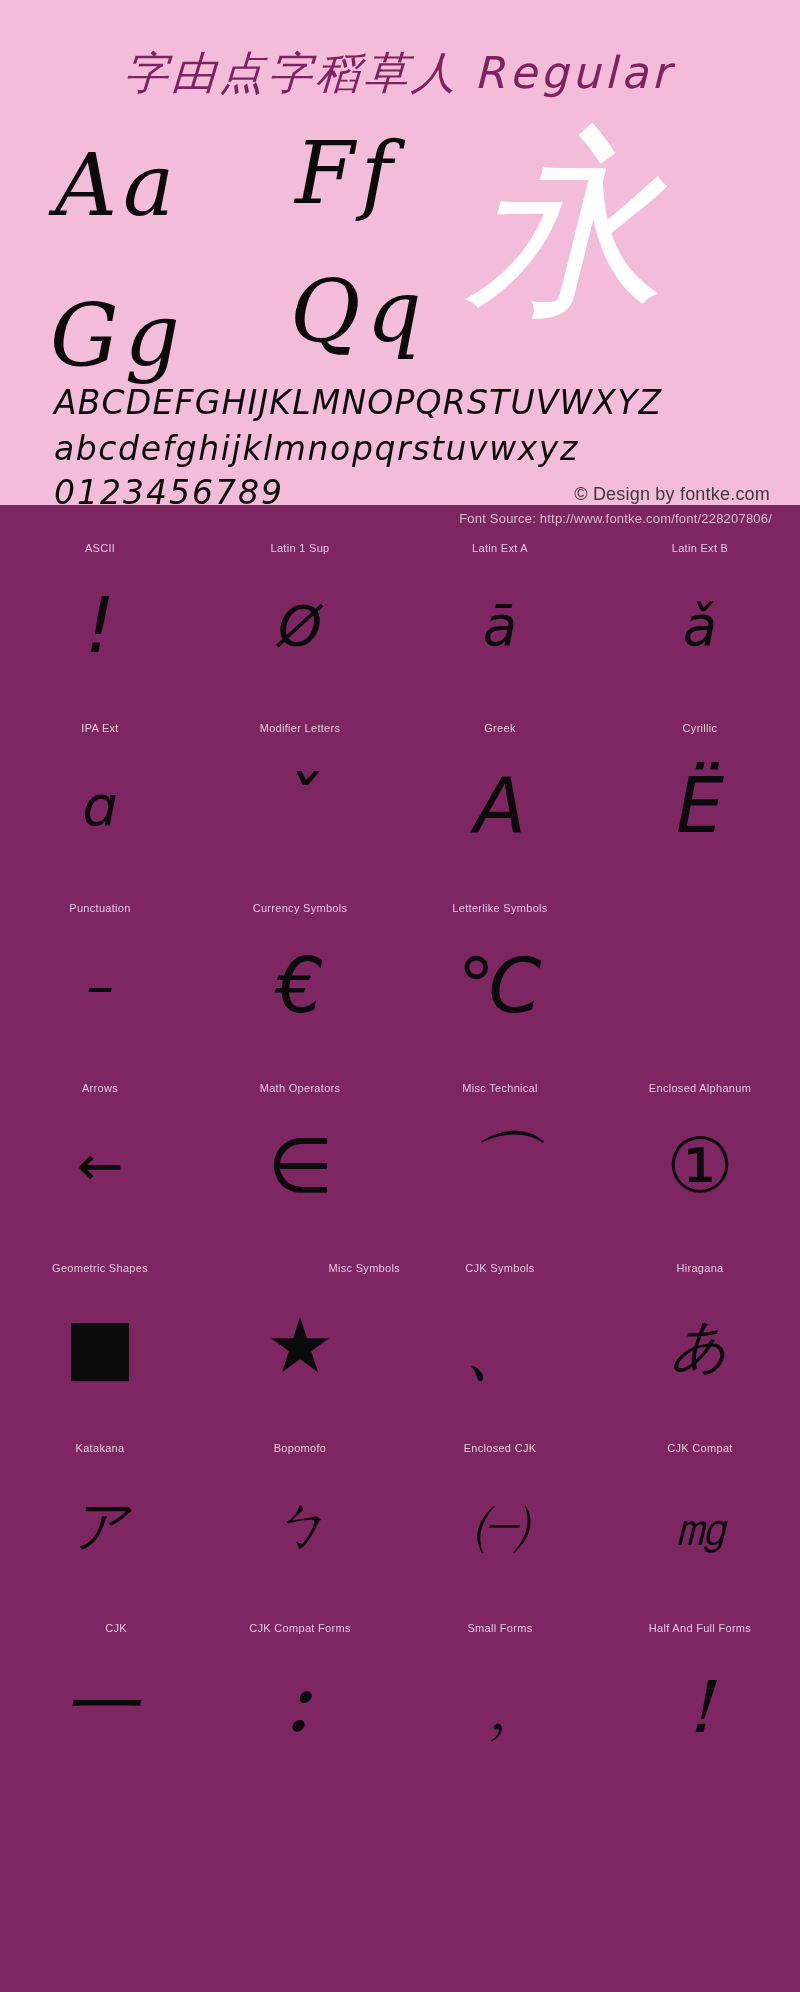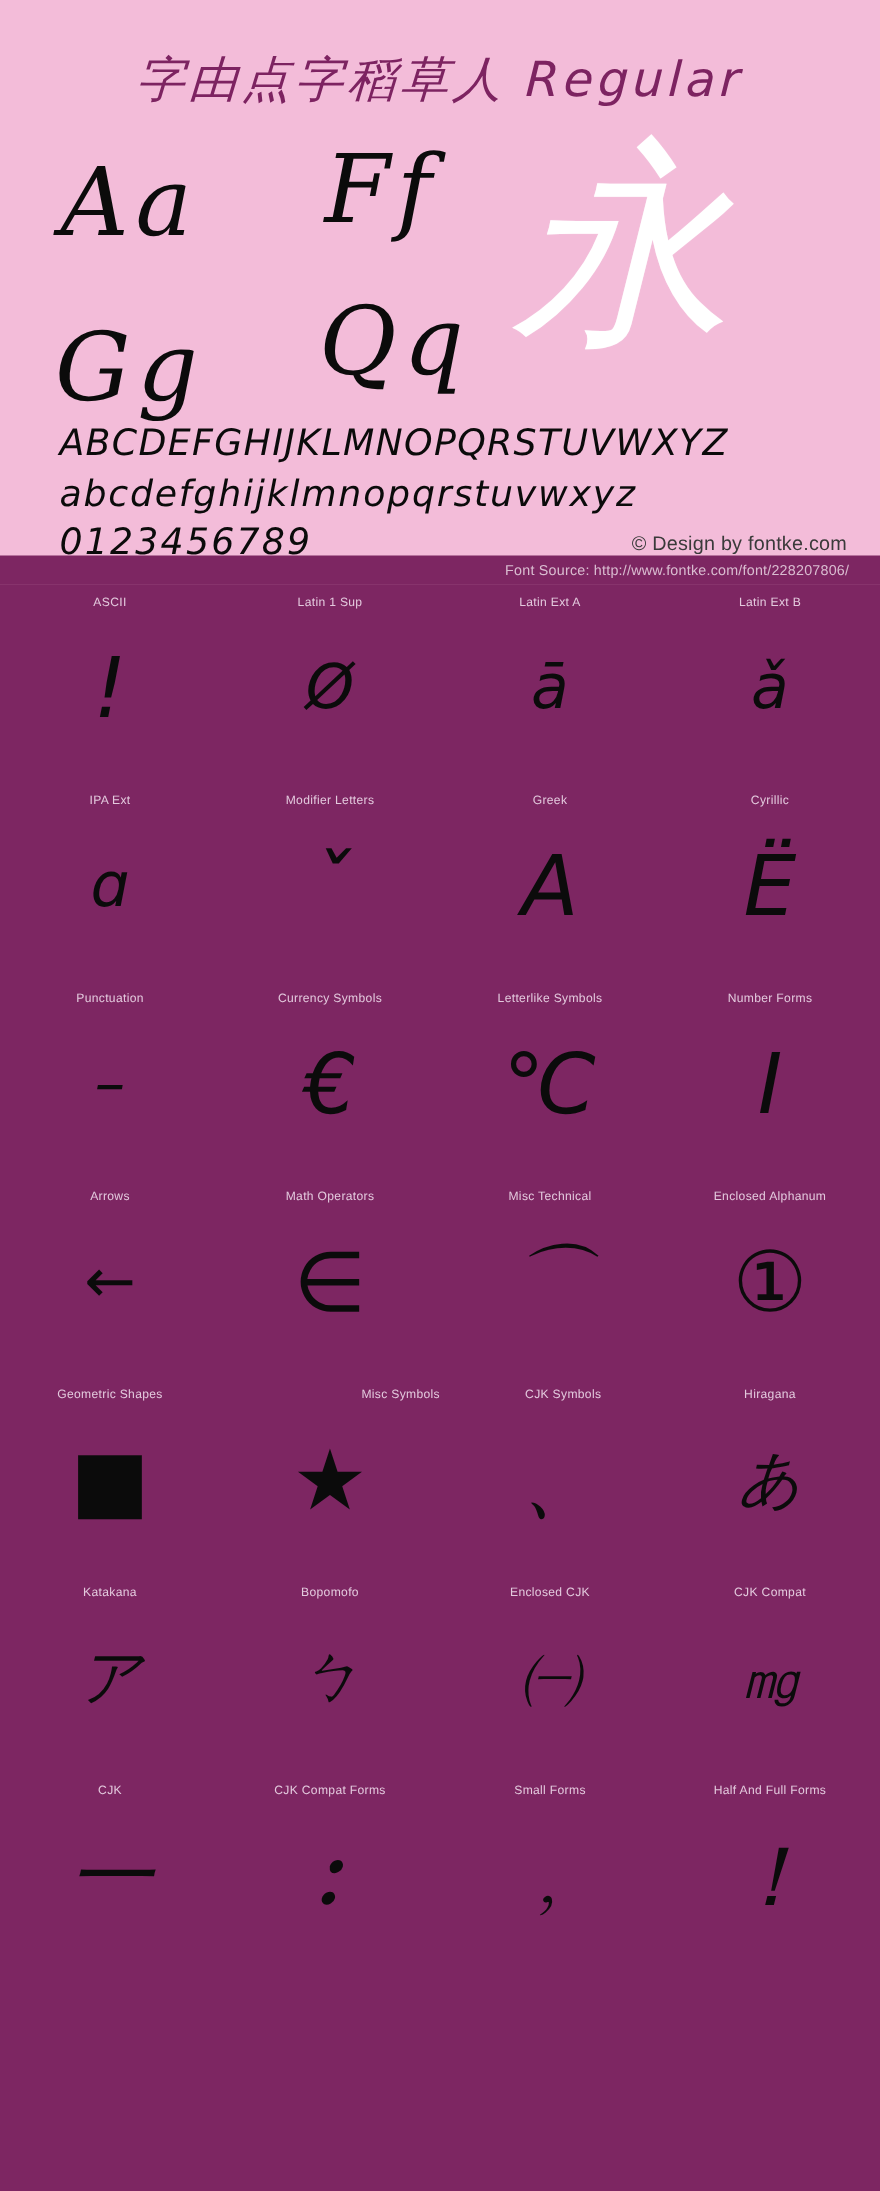--- a/index.html
+++ b/index.html
@@ -275,24 +275,20 @@
           <div class="cell-glyph lg" style="color: rgb(11, 11, 11);">€</div>
         </div>
         <div class="grid-cell" style="left: 0px;">
           <div class="cell-label" style="color: rgb(227, 201, 221);">Punctuation</div>
           <div class="cell-glyph md" style="color: rgb(11, 11, 11);">–</div>
         </div>
         <div class="grid-cell" style="left: 400px;">
           <div class="cell-label" style="color: rgb(227, 201, 221);">Letterlike Symbols</div>
           <div class="cell-glyph lg" style="color: rgb(11, 11, 11);">℃</div>
         </div>
-        <div class="grid-cell" style="left: 600px;">
-          <div class="cell-label" style="color: rgb(227, 201, 221);">Number Forms</div>
-          <div class="cell-glyph lg" style="color: rgb(11, 11, 11);">Ⅰ</div>
-        </div>
       </div>
       <div class="grid-row">
         <div class="grid-cell" style="left: 0px;">
           <div class="cell-label" style="color: rgb(227, 201, 221);">Arrows</div>
           <div class="cell-glyph md" style="color: rgb(11, 11, 11);">←</div>
         </div>
         <div class="grid-cell" style="left: 200px;">
           <div class="cell-label" style="color: rgb(227, 201, 221);">Math Operators</div>
           <div class="cell-glyph lg" style="color: rgb(11, 11, 11);">∈</div>
         </div>
@@ -307,21 +303,21 @@
       </div>
       <div class="grid-row">
         <div class="grid-cell" style="left: 0px;">
           <div class="cell-label" style="color: rgb(227, 201, 221);">Geometric Shapes</div>
           <div class="cell-glyph lg" style="color: rgb(11, 11, 11);">■</div>
         </div>
         <div class="grid-cell" style="left: 200px; text-align: right;">
           <div class="cell-label" style="color: rgb(227, 201, 221);">Misc Symbols</div>
           <div class="cell-glyph lg" style="color: rgb(11, 11, 11);">★</div>
         </div>
-        <div class="grid-cell" style="left: 412px;">
+        <div class="grid-cell" style="left: 400px;">
           <div class="cell-label" style="color: rgb(227, 201, 221);">CJK Symbols</div>
           <div class="cell-glyph lg" style="color: rgb(11, 11, 11);">、</div>
         </div>
         <div class="grid-cell" style="left: 600px;">
           <div class="cell-label" style="color: rgb(227, 201, 221);">Hiragana</div>
           <div class="cell-glyph md" style="color: rgb(11, 11, 11);">あ</div>
         </div>
       </div>
       <div class="grid-row">
         <div class="grid-cell" style="left: 0px;">
@@ -336,21 +332,21 @@
           <div class="cell-label" style="color: rgb(227, 201, 221);">Enclosed CJK</div>
           <div class="cell-glyph md" style="color: rgb(11, 11, 11);">㈠</div>
         </div>
         <div class="grid-cell" style="left: 600px;">
           <div class="cell-label" style="color: rgb(227, 201, 221);">CJK Compat</div>
           <div class="cell-glyph md" style="color: rgb(11, 11, 11);">㎎</div>
         </div>
       </div>
       <div class="grid-row">
         <div class="grid-cell" style="left: 0px;">
-          <div class="cell-label" style="color: rgb(227, 201, 221);">CJK</div>
+          <div class="cell-label" style="color: rgb(227, 201, 221); padding-left: 16px;">CJK</div>
           <div class="cell-glyph lg" style="color: rgb(11, 11, 11);">一</div>
         </div>
         <div class="grid-cell" style="left: 200px;">
           <div class="cell-label" style="color: rgb(227, 201, 221);">CJK Compat Forms</div>
           <div class="cell-glyph lg" style="color: rgb(11, 11, 11);">︰</div>
         </div>
         <div class="grid-cell" style="left: 400px;">
           <div class="cell-label" style="color: rgb(227, 201, 221);">Small Forms</div>
           <div class="cell-glyph lg" style="color: rgb(11, 11, 11);">﹐</div>
         </div>

